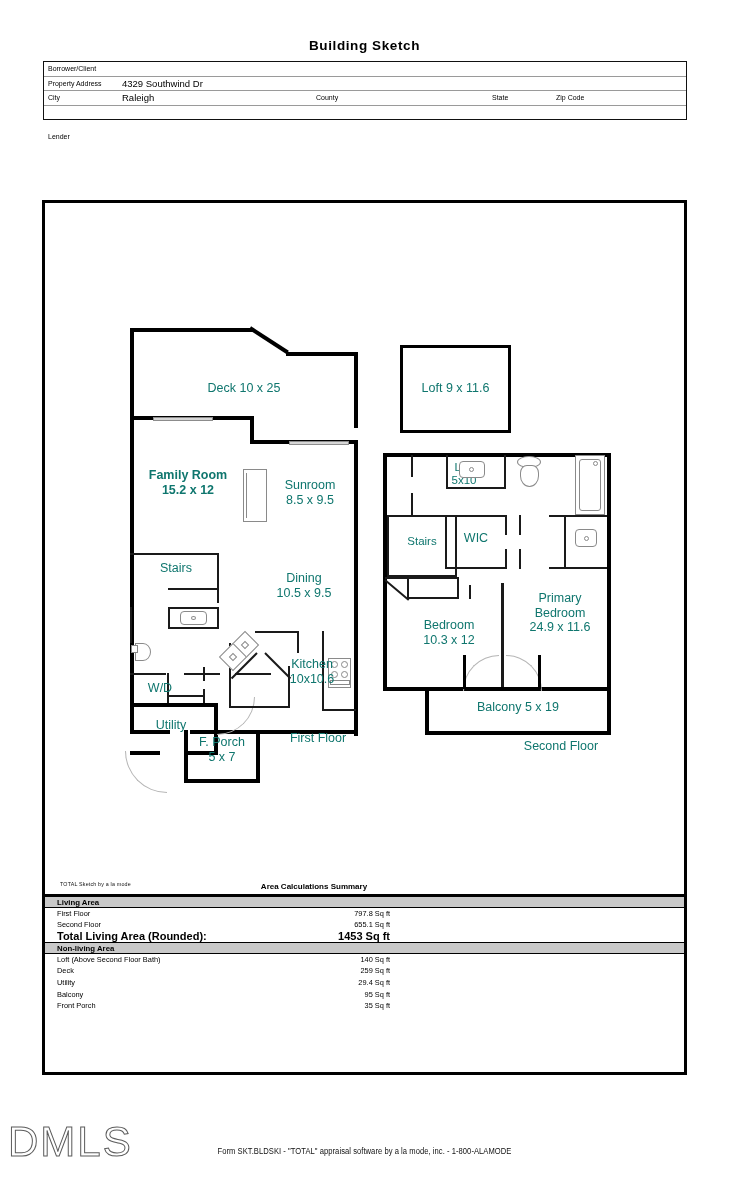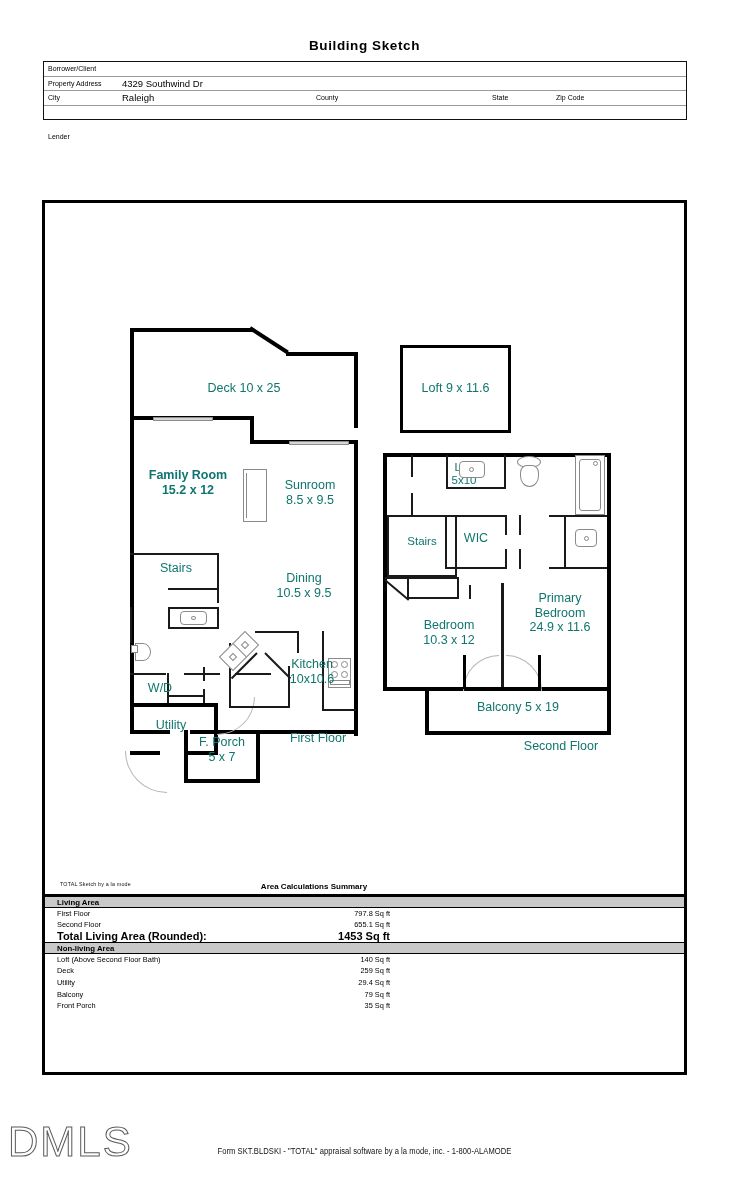--- a/index.html
+++ b/index.html
@@ -327,21 +327,21 @@
       <div class="sline">
         <span class="nm">Deck</span>
         <span class="vl">259 Sq ft</span>
       </div>
       <div class="sline">
         <span class="nm">Utility</span>
         <span class="vl">29.4 Sq ft</span>
       </div>
       <div class="sline">
         <span class="nm">Balcony</span>
-        <span class="vl">79 Sq ft</span>
+        <span class="vl">95 Sq ft</span>
       </div>
       <div class="sline">
         <span class="nm">Front Porch</span>
         <span class="vl">35 Sq ft</span>
       </div>
     </div>
 
    </div>
   </div>
 

